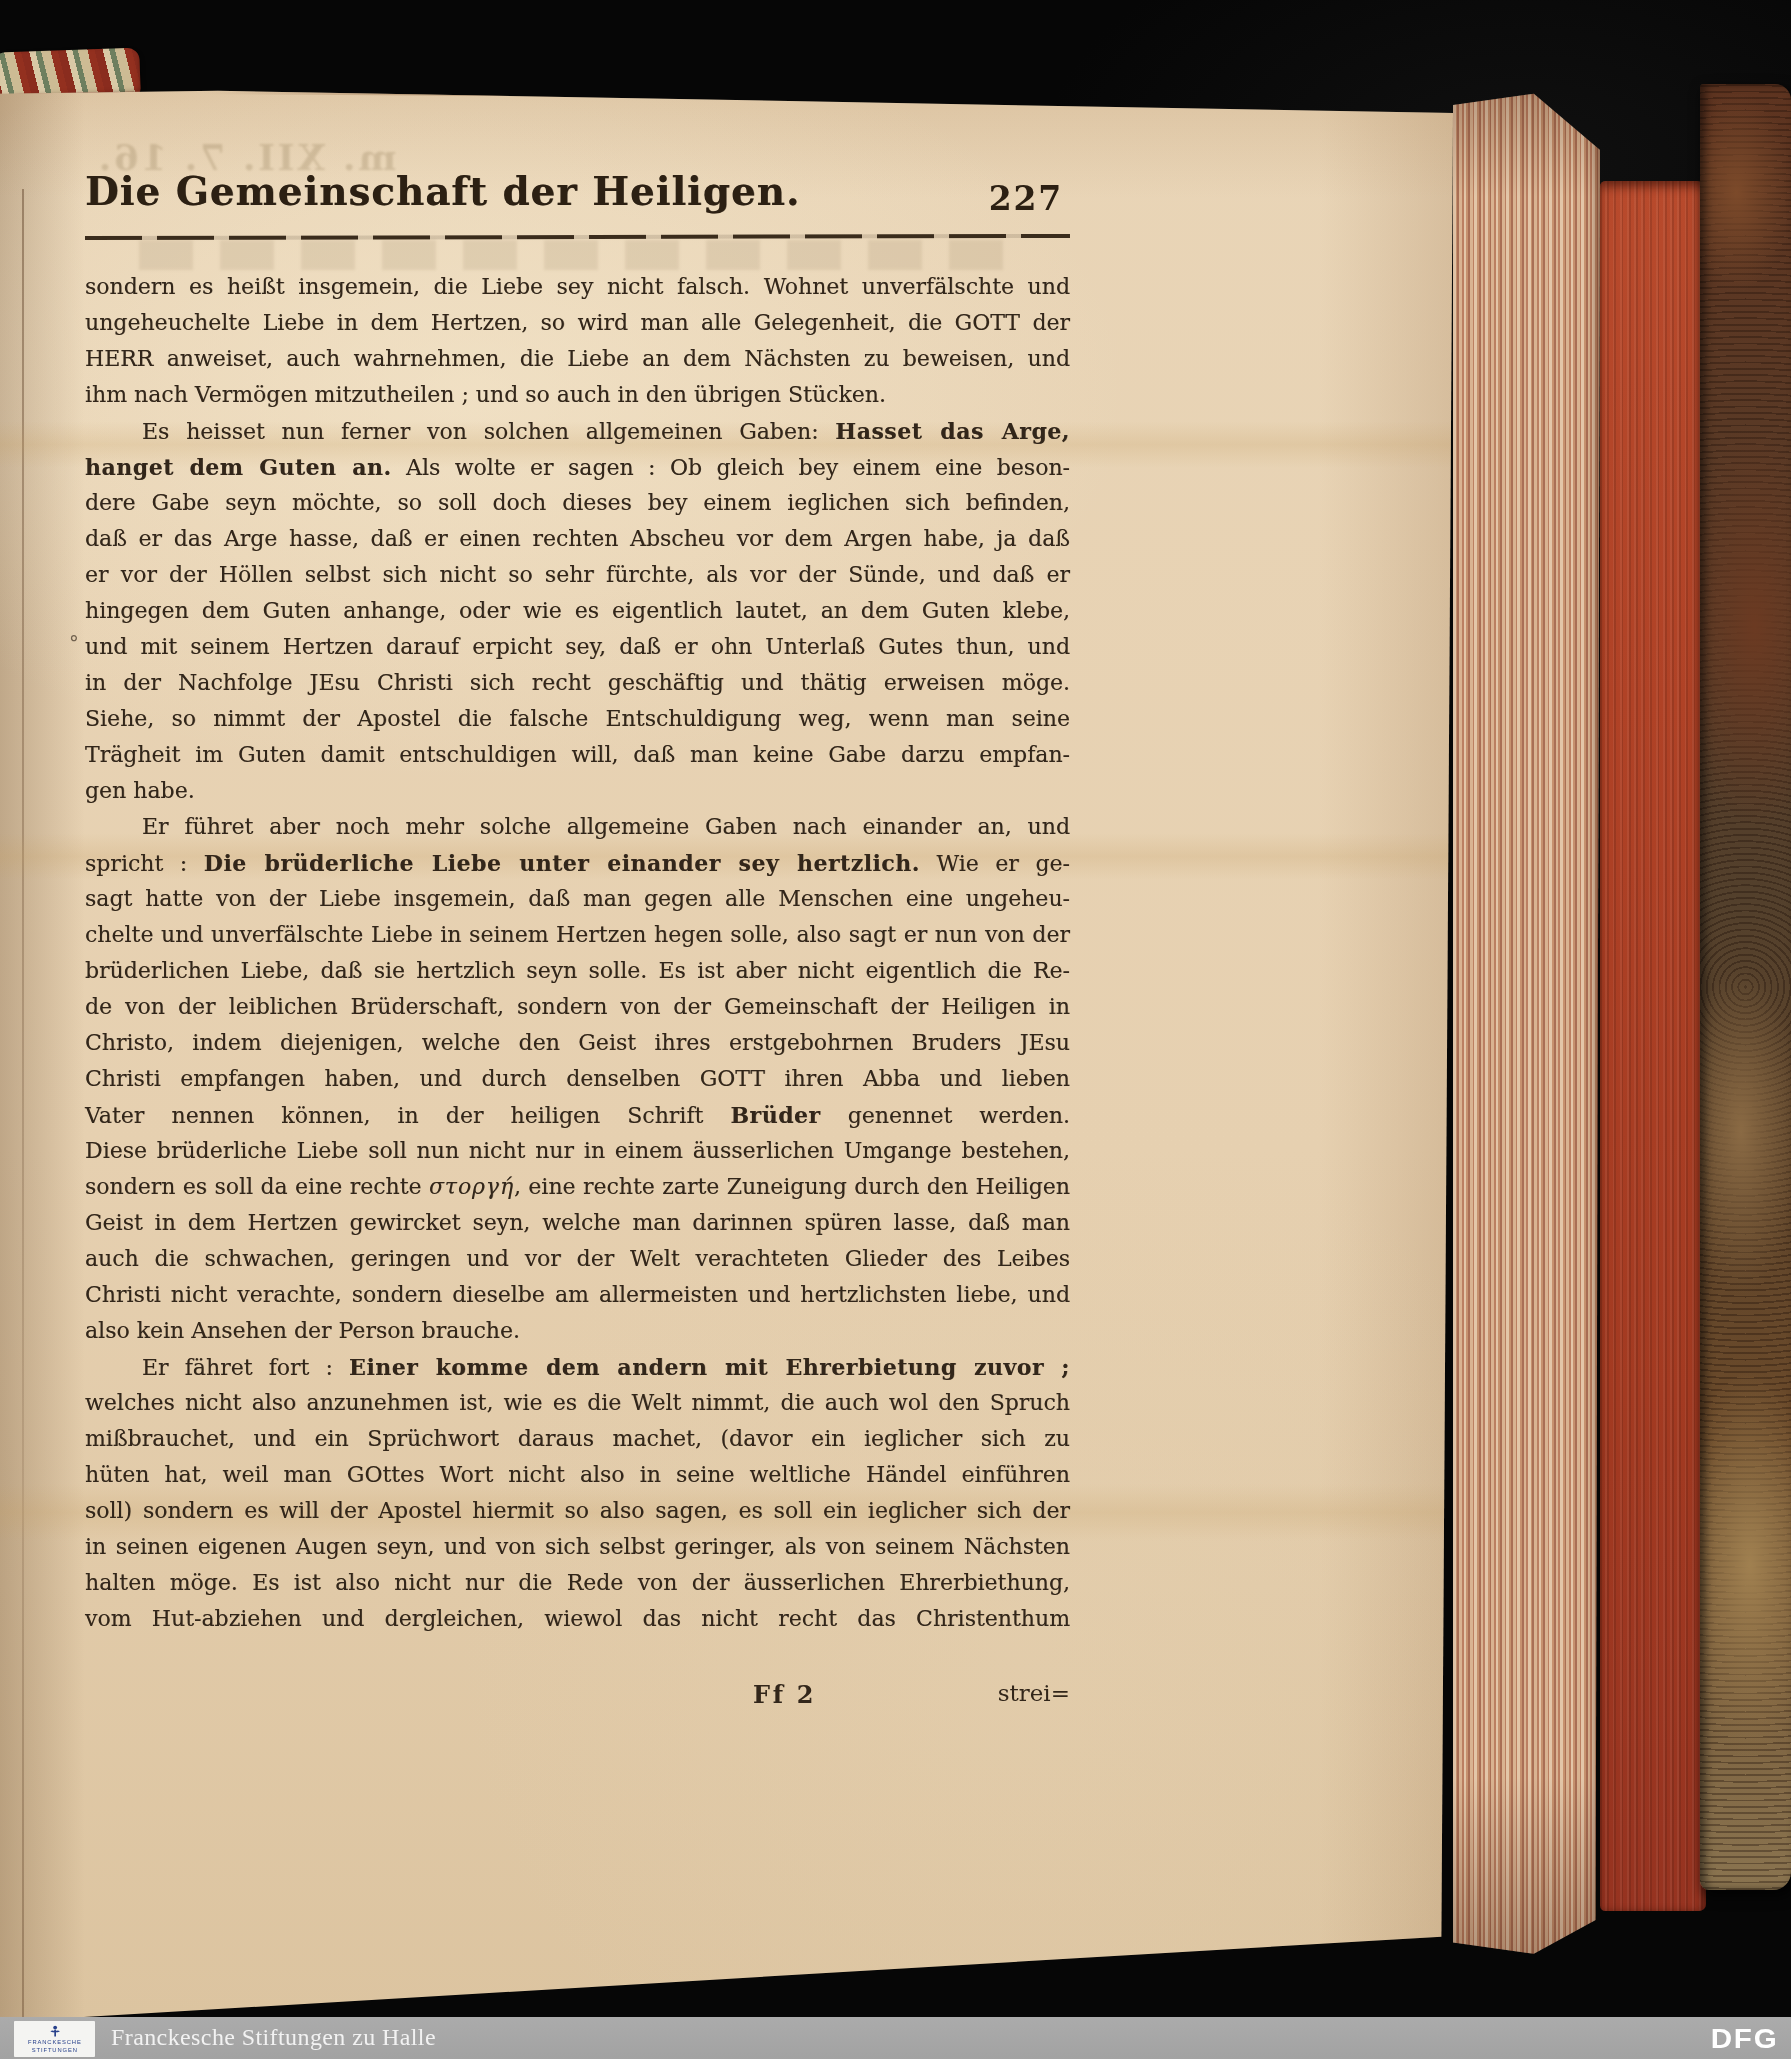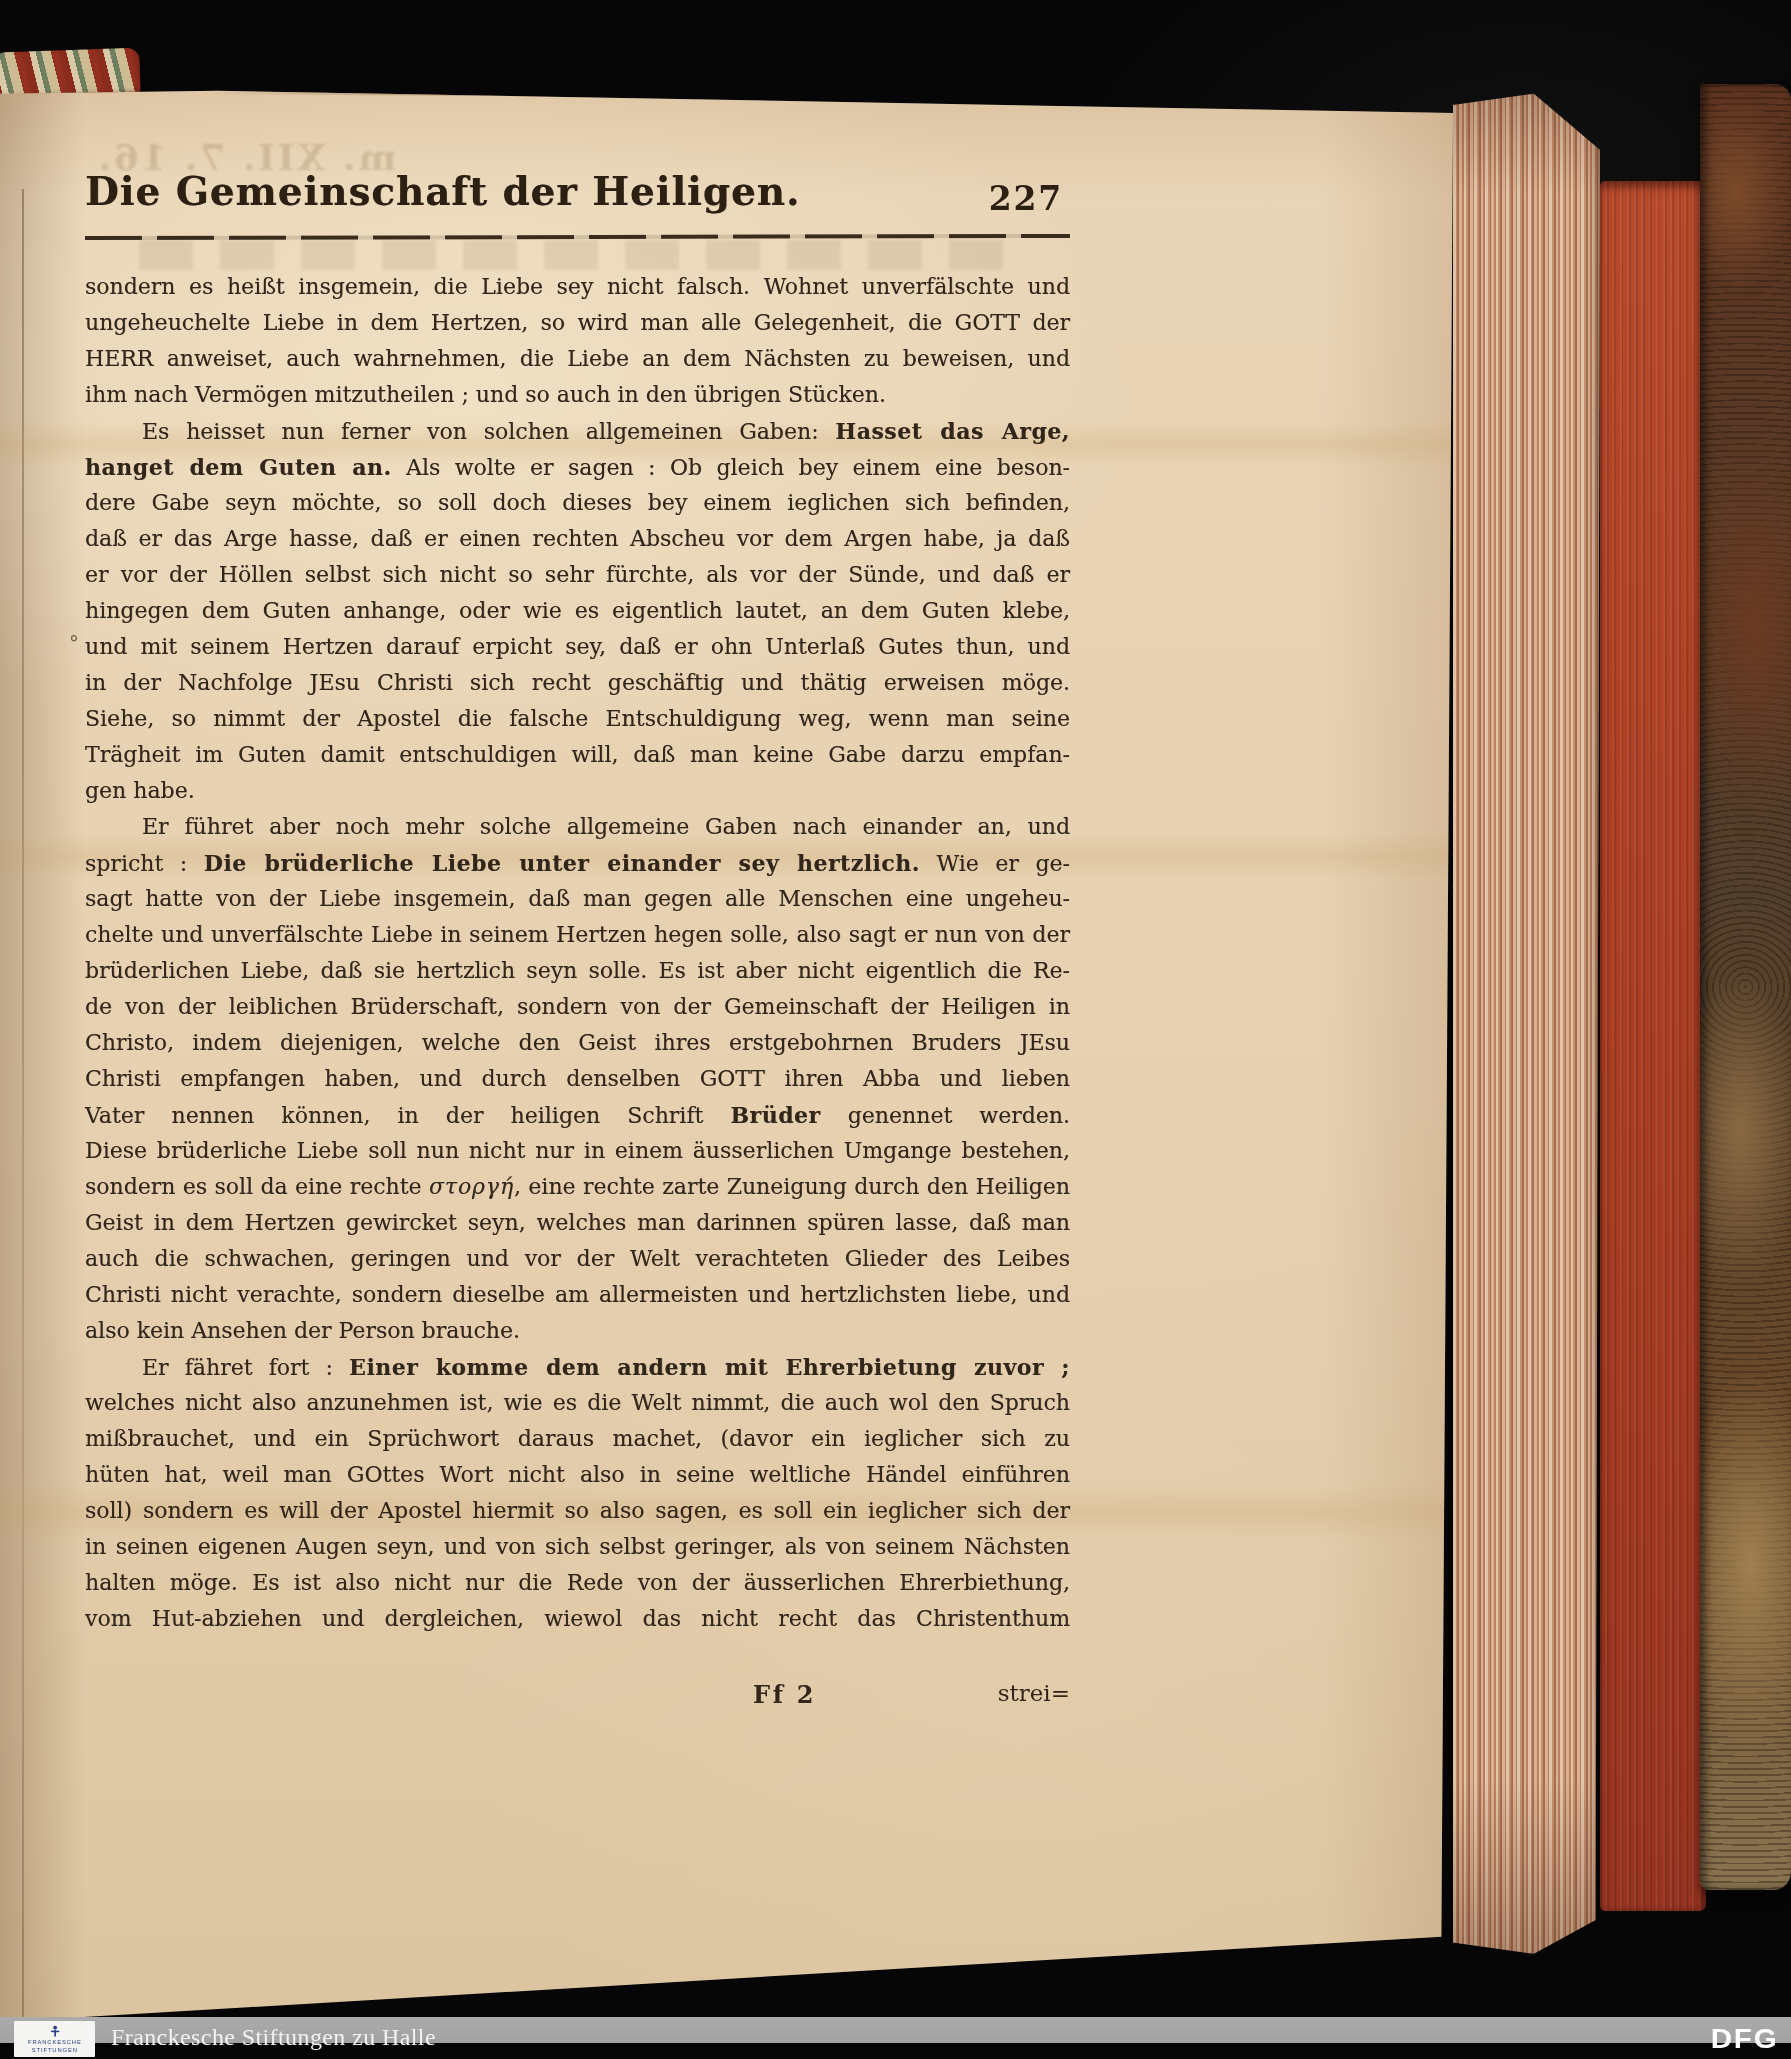--- a/index.html
+++ b/index.html
@@ -69,21 +69,21 @@
     text-shadow:0.3px 0.3px 0 rgba(50,38,26,.4);}
   .line.indent{padding-left:57px;}
   .line.end{text-align-last:left;}
   .line .emph{font-weight:bold;letter-spacing:0.5px;}
   .line .greek{font-style:italic;letter-spacing:0.9px;}
   .sig{position:absolute;left:668px;top:1680px;font-size:24px;font-weight:bold;letter-spacing:2.7px;}
   .catch{position:absolute;right:0;top:1680px;font-size:23px;}
   .margin-mark{position:absolute;left:-16px;top:632px;font-size:19.7px;opacity:.65;}
 
   
-  .footer{position:absolute;left:0;top:2017px;width:1791px;height:26px;background:linear-gradient(180deg,#ababab,#a2a2a2);}
+  .footer{position:absolute;left:0;top:2017px;width:1791px;height:43px;background:linear-gradient(180deg,#ababab,#a2a2a2);}
   .logo-box{position:absolute;left:14.3px;top:3.6px;width:81px;height:36px;background:#f4f4f2;border-radius:0.9px;
     display:flex;flex-direction:column;align-items:center;justify-content:center;gap:0.9px;}
   .logo-box svg{display:block;}
   .logo-text{font-family:"Liberation Sans",sans-serif;font-size:5.8px;letter-spacing:0.9px;color:#27408b;line-height:6.3px;text-align:center;}
   .inst{position:absolute;left:111px;top:7.2px;font-family:"Liberation Serif",serif;font-size:24px;color:#f2f2f2;letter-spacing:0.4px;}
   .dfg{position:absolute;right:12.5px;top:5.4px;font-family:"Liberation Sans",sans-serif;font-weight:bold;font-size:29.6px;
     color:#fff;letter-spacing:1.8px;transform:scaleY(.92);}
 </style>
 </head>
 <body>
@@ -132,21 +132,21 @@
         <div class="line"><span class="reg">spricht :  </span><span class="emph">Die brüderliche Liebe unter einander sey hertzlich.</span><span class="reg">  Wie er ge-</span></div>
         <div class="line"><span class="reg">sagt hatte von der Liebe insgemein, daß man gegen alle Menschen eine ungeheu-</span></div>
         <div class="line"><span class="reg">chelte und unverfälschte Liebe in seinem Hertzen hegen solle, also sagt er nun von der</span></div>
         <div class="line"><span class="reg">brüderlichen Liebe, daß sie hertzlich seyn solle.  Es ist aber nicht eigentlich die Re-</span></div>
         <div class="line"><span class="reg">de von der leiblichen Brüderschaft, sondern von der Gemeinschaft der Heiligen in</span></div>
         <div class="line"><span class="reg">Christo, indem diejenigen, welche den Geist ihres erstgebohrnen Bruders JEsu</span></div>
         <div class="line"><span class="reg">Christi empfangen haben, und durch denselben GOTT ihren Abba und lieben</span></div>
         <div class="line"><span class="reg">Vater nennen können, in der heiligen Schrift </span><span class="emph">Brüder</span><span class="reg"> genennet werden.</span></div>
         <div class="line"><span class="reg">Diese brüderliche Liebe soll nun nicht nur in einem äusserlichen Umgange bestehen,</span></div>
         <div class="line"><span class="reg">sondern es soll da eine rechte </span><span class="greek">στοργή</span><span class="reg">, eine rechte zarte Zuneigung durch den Heiligen</span></div>
-        <div class="line"><span class="reg">Geist in dem Hertzen gewircket seyn, welches man darinnen spüren lasse, daß man</span></div>
+        <div class="line"><span class="reg">Geist in dem Hertzen gewircket seyn, welche man darinnen spüren lasse, daß man</span></div>
         <div class="line"><span class="reg">auch die schwachen, geringen und vor der Welt verachteten Glieder des Leibes</span></div>
         <div class="line"><span class="reg">Christi nicht verachte, sondern dieselbe am allermeisten und hertzlichsten liebe, und</span></div>
         <div class="line end"><span class="reg">also kein Ansehen der Person brauche.</span></div>
         <div class="line indent"><span class="reg">Er fähret fort :  </span><span class="emph">Einer komme dem andern mit Ehrerbietung zuvor ;</span></div>
         <div class="line"><span class="reg">welches nicht also anzunehmen ist, wie es die Welt nimmt, die auch wol den Spruch</span></div>
         <div class="line"><span class="reg">mißbrauchet, und ein Sprüchwort daraus machet, (davor ein ieglicher sich zu</span></div>
         <div class="line"><span class="reg">hüten hat, weil man GOttes Wort nicht also in seine weltliche Händel einführen</span></div>
         <div class="line"><span class="reg">soll) sondern es will der Apostel hiermit so also sagen, es soll ein ieglicher sich der</span></div>
         <div class="line"><span class="reg">in seinen eigenen Augen seyn, und von sich selbst geringer, als von seinem Nächsten</span></div>
         <div class="line"><span class="reg">halten möge.  Es ist also nicht nur die Rede von der äusserlichen Ehrerbiethung,</span></div>

